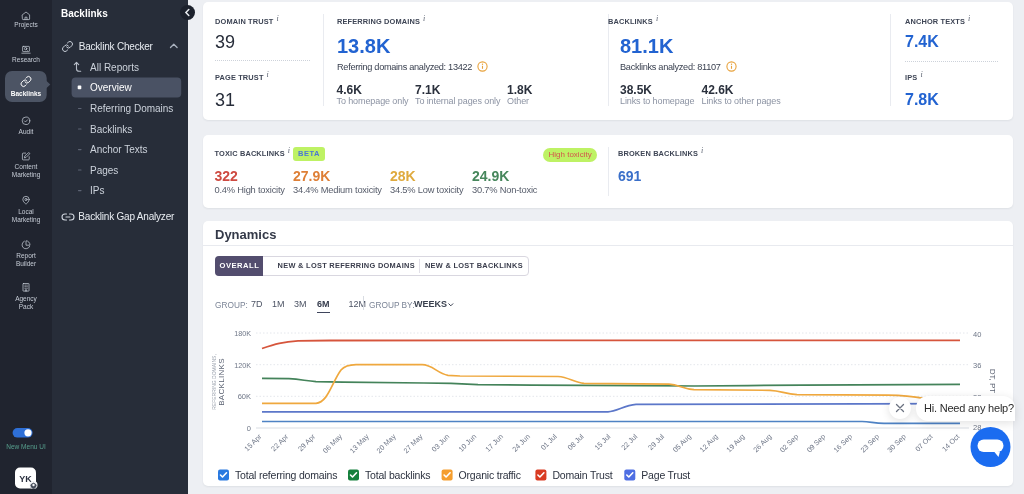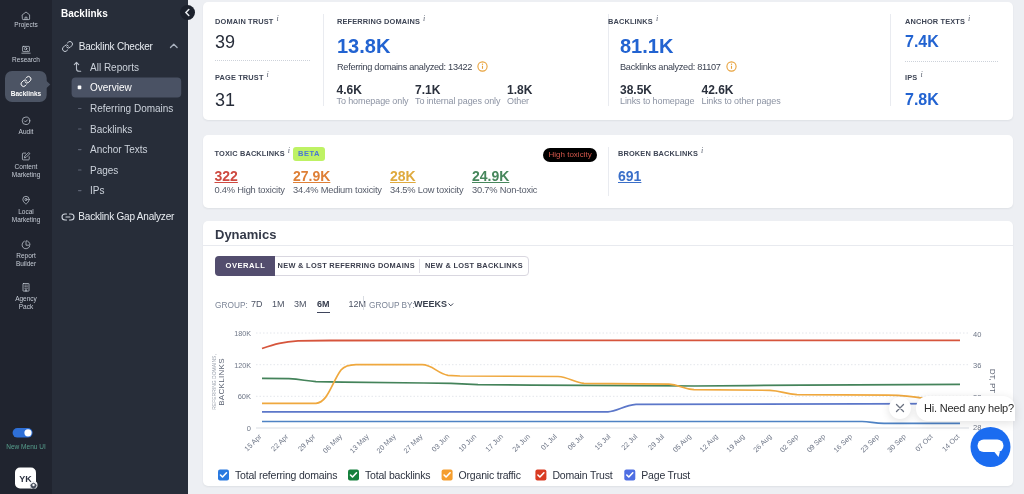--- a/index.html
+++ b/index.html
@@ -8,21 +8,21 @@
 .lbl{position:absolute;font-size:7.4px;font-weight:bold;letter-spacing:.15px;color:#3e4555;white-space:nowrap;}
 .sup{font-style:italic;font-size:8px;font-weight:normal;color:#5a6170;letter-spacing:0;position:relative;top:-3px;left:3px;font-family:"Liberation Serif",serif;}
 .bigdark{position:absolute;font-size:18px;font-weight:normal;color:#272d3a;}
 .bigblue{position:absolute;font-size:20px;font-weight:bold;color:#2263d1;}
 .midblue{position:absolute;font-size:16px;font-weight:bold;color:#2263d1;}
 .statn{position:absolute;font-size:12px;font-weight:bold;color:#2b313d;}
 .statl{position:absolute;font-size:9px;letter-spacing:-0.1px;color:#8c93a3;white-space:nowrap;}
 .an{position:absolute;font-size:9.2px;letter-spacing:-0.3px;color:#3a4150;white-space:nowrap;}
 .vdiv{position:absolute;width:1px;background:#e9ebf0;}
 .hdot{position:absolute;border-top:1px dotted #cdd2da;height:0;}
-.tox{position:absolute;font-size:14px;font-weight:bold;text-decoration:underline;}
+.tox{position:absolute;font-size:14px;font-weight:bold;}
 .toxl{position:absolute;font-size:9.3px;letter-spacing:-0.2px;color:#565c6a;white-space:nowrap;}
 .sb-item{position:absolute;font-size:10px;color:#ccd2db;white-space:nowrap;}
 .ic-lbl{position:absolute;width:52px;text-align:center;font-size:6.5px;color:#c6ccd6;line-height:7.5px;}
 </style></head>
 <body>
 
 <div class="abs" style="left:0;top:0;width:52px;height:494px;background:#20242f;"></div>
 
 <div class="abs" style="left:52px;top:0;width:136px;height:494px;background:#272d39;"></div>
 
@@ -182,31 +182,31 @@
 <div class="lbl" style="left:214.5px;top:149px;">TOXIC BACKLINKS<span class="sup">i</span></div>
 <div class="abs" style="left:293px;top:146.5px;background:#bef264;border-radius:3px;padding:2.5px 5px;font-size:7.5px;font-weight:bold;letter-spacing:.5px;color:#4a77d4;">BETA</div>
 <div class="tox" style="left:214.5px;top:168px;color:#ce4a41;">322</div>
 <div class="tox" style="left:293px;top:168px;color:#de7f36;">27.9K</div>
 <div class="tox" style="left:390px;top:168px;color:#dfaa3e;">28K</div>
 <div class="tox" style="left:472px;top:168px;color:#47875c;">24.9K</div>
 <div class="toxl" style="left:214.5px;top:185px;">0.4% High toxicity</div>
 <div class="toxl" style="left:293px;top:185px;">34.4% Medium toxicity</div>
 <div class="toxl" style="left:390px;top:185px;">34.5% Low toxicity</div>
 <div class="toxl" style="left:472px;top:185px;">30.7% Non-toxic</div>
-<div class="abs" style="left:543px;top:147.5px;background:#000000;border-radius:9px;padding:2.5px 5.5px;font-size:8px;color:#d2574b;white-space:nowrap;">High toxicity</div>
+<div class="abs" style="left:543px;top:147.5px;background:#bef264;border-radius:9px;padding:2.5px 5.5px;font-size:8px;color:#d2574b;white-space:nowrap;">High toxicity</div>
 <div class="vdiv" style="left:608px;top:147px;height:49px;"></div>
 <div class="lbl" style="left:618px;top:149px;">BROKEN BACKLINKS<span class="sup">i</span></div>
 <div class="tox" style="left:618px;top:168px;color:#3a6fc9;">691</div>
 
 <div class="card" style="left:203px;top:221px;width:810px;height:265px;"></div>
 <div class="abs" style="left:215px;top:227px;font-size:13px;font-weight:bold;color:#333948;">Dynamics</div>
 <div class="abs" style="left:203px;top:245px;width:810px;height:1px;background:#e8eaef;"></div>
 
 <div class="abs" style="left:215.4px;top:256px;width:313.6px;height:20px;border:1px solid #d9d7e0;border-radius:4px;background:#fff;"></div>
-<div class="abs" style="left:215.4px;top:256px;width:60px;height:20px;background:#534d6e;border-radius:4px 0 0 4px;color:#fff;font-size:7.6px;font-weight:bold;letter-spacing:.5px;text-align:center;line-height:20px;">OVERALL</div>
+<div class="abs" style="left:215.4px;top:256px;width:48px;height:20px;background:#534d6e;border-radius:4px 0 0 4px;color:#fff;font-size:7.6px;font-weight:bold;letter-spacing:.5px;text-align:center;line-height:20px;">OVERALL</div>
 <div class="abs" style="left:273.6px;top:256px;width:145.3px;height:20px;color:#3a3d4c;font-size:7.4px;font-weight:bold;letter-spacing:.3px;text-align:center;line-height:20px;white-space:nowrap;">NEW &amp; LOST REFERRING DOMAINS</div>
 <div class="abs" style="left:418.9px;top:259px;width:1px;height:14px;background:#e2e0e8;"></div>
 <div class="abs" style="left:418.9px;top:256px;width:110px;height:20px;color:#3a3d4c;font-size:7.4px;font-weight:bold;letter-spacing:.3px;text-align:center;line-height:20px;white-space:nowrap;">NEW &amp; LOST BACKLINKS</div>
 
 <div class="abs" style="left:215px;top:299.5px;font-size:8.3px;color:#7b8496;">GROUP:</div>
 <div class="abs" style="left:251px;top:299px;font-size:9px;color:#4c5364;">7D</div>
 <div class="abs" style="left:272px;top:299px;font-size:9px;color:#4c5364;">1M</div>
 <div class="abs" style="left:294px;top:299px;font-size:9px;color:#4c5364;">3M</div>
 <div class="abs" style="left:317px;top:299px;font-size:9px;font-weight:bold;color:#343b4c;">6M</div>
 <div class="abs" style="left:317px;top:311.5px;width:12.5px;height:1.8px;background:#3f455c;"></div>

